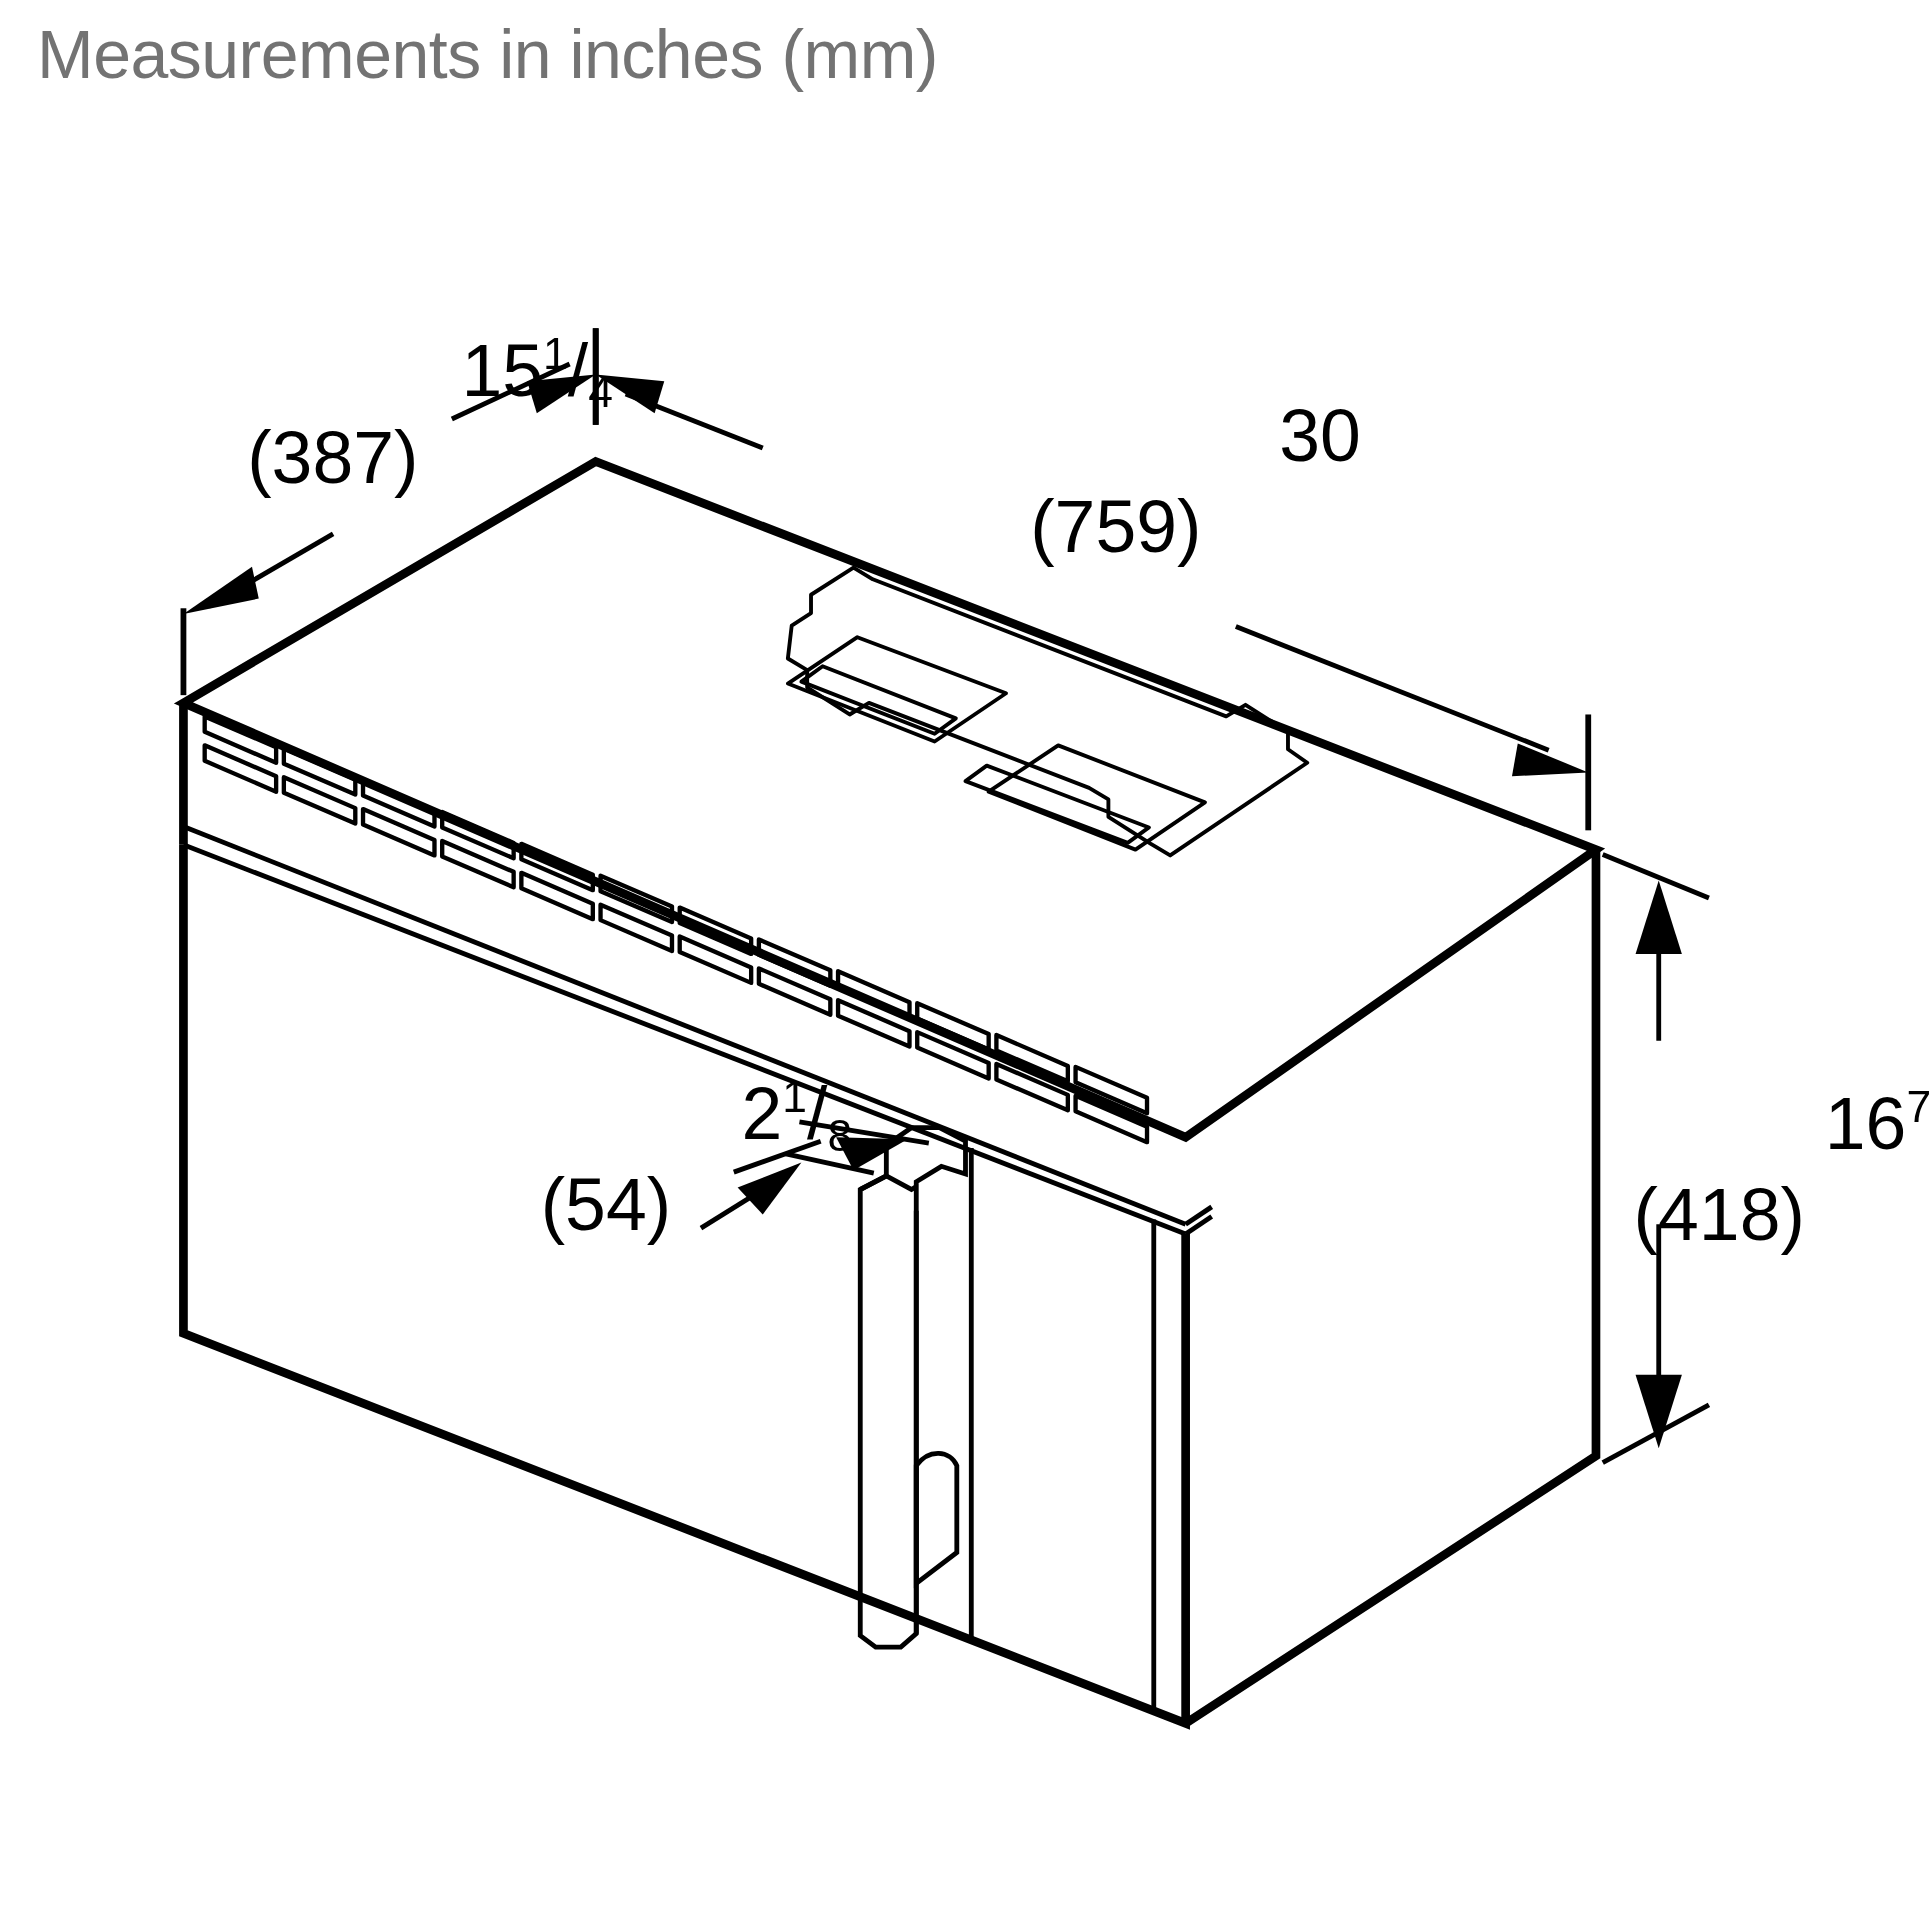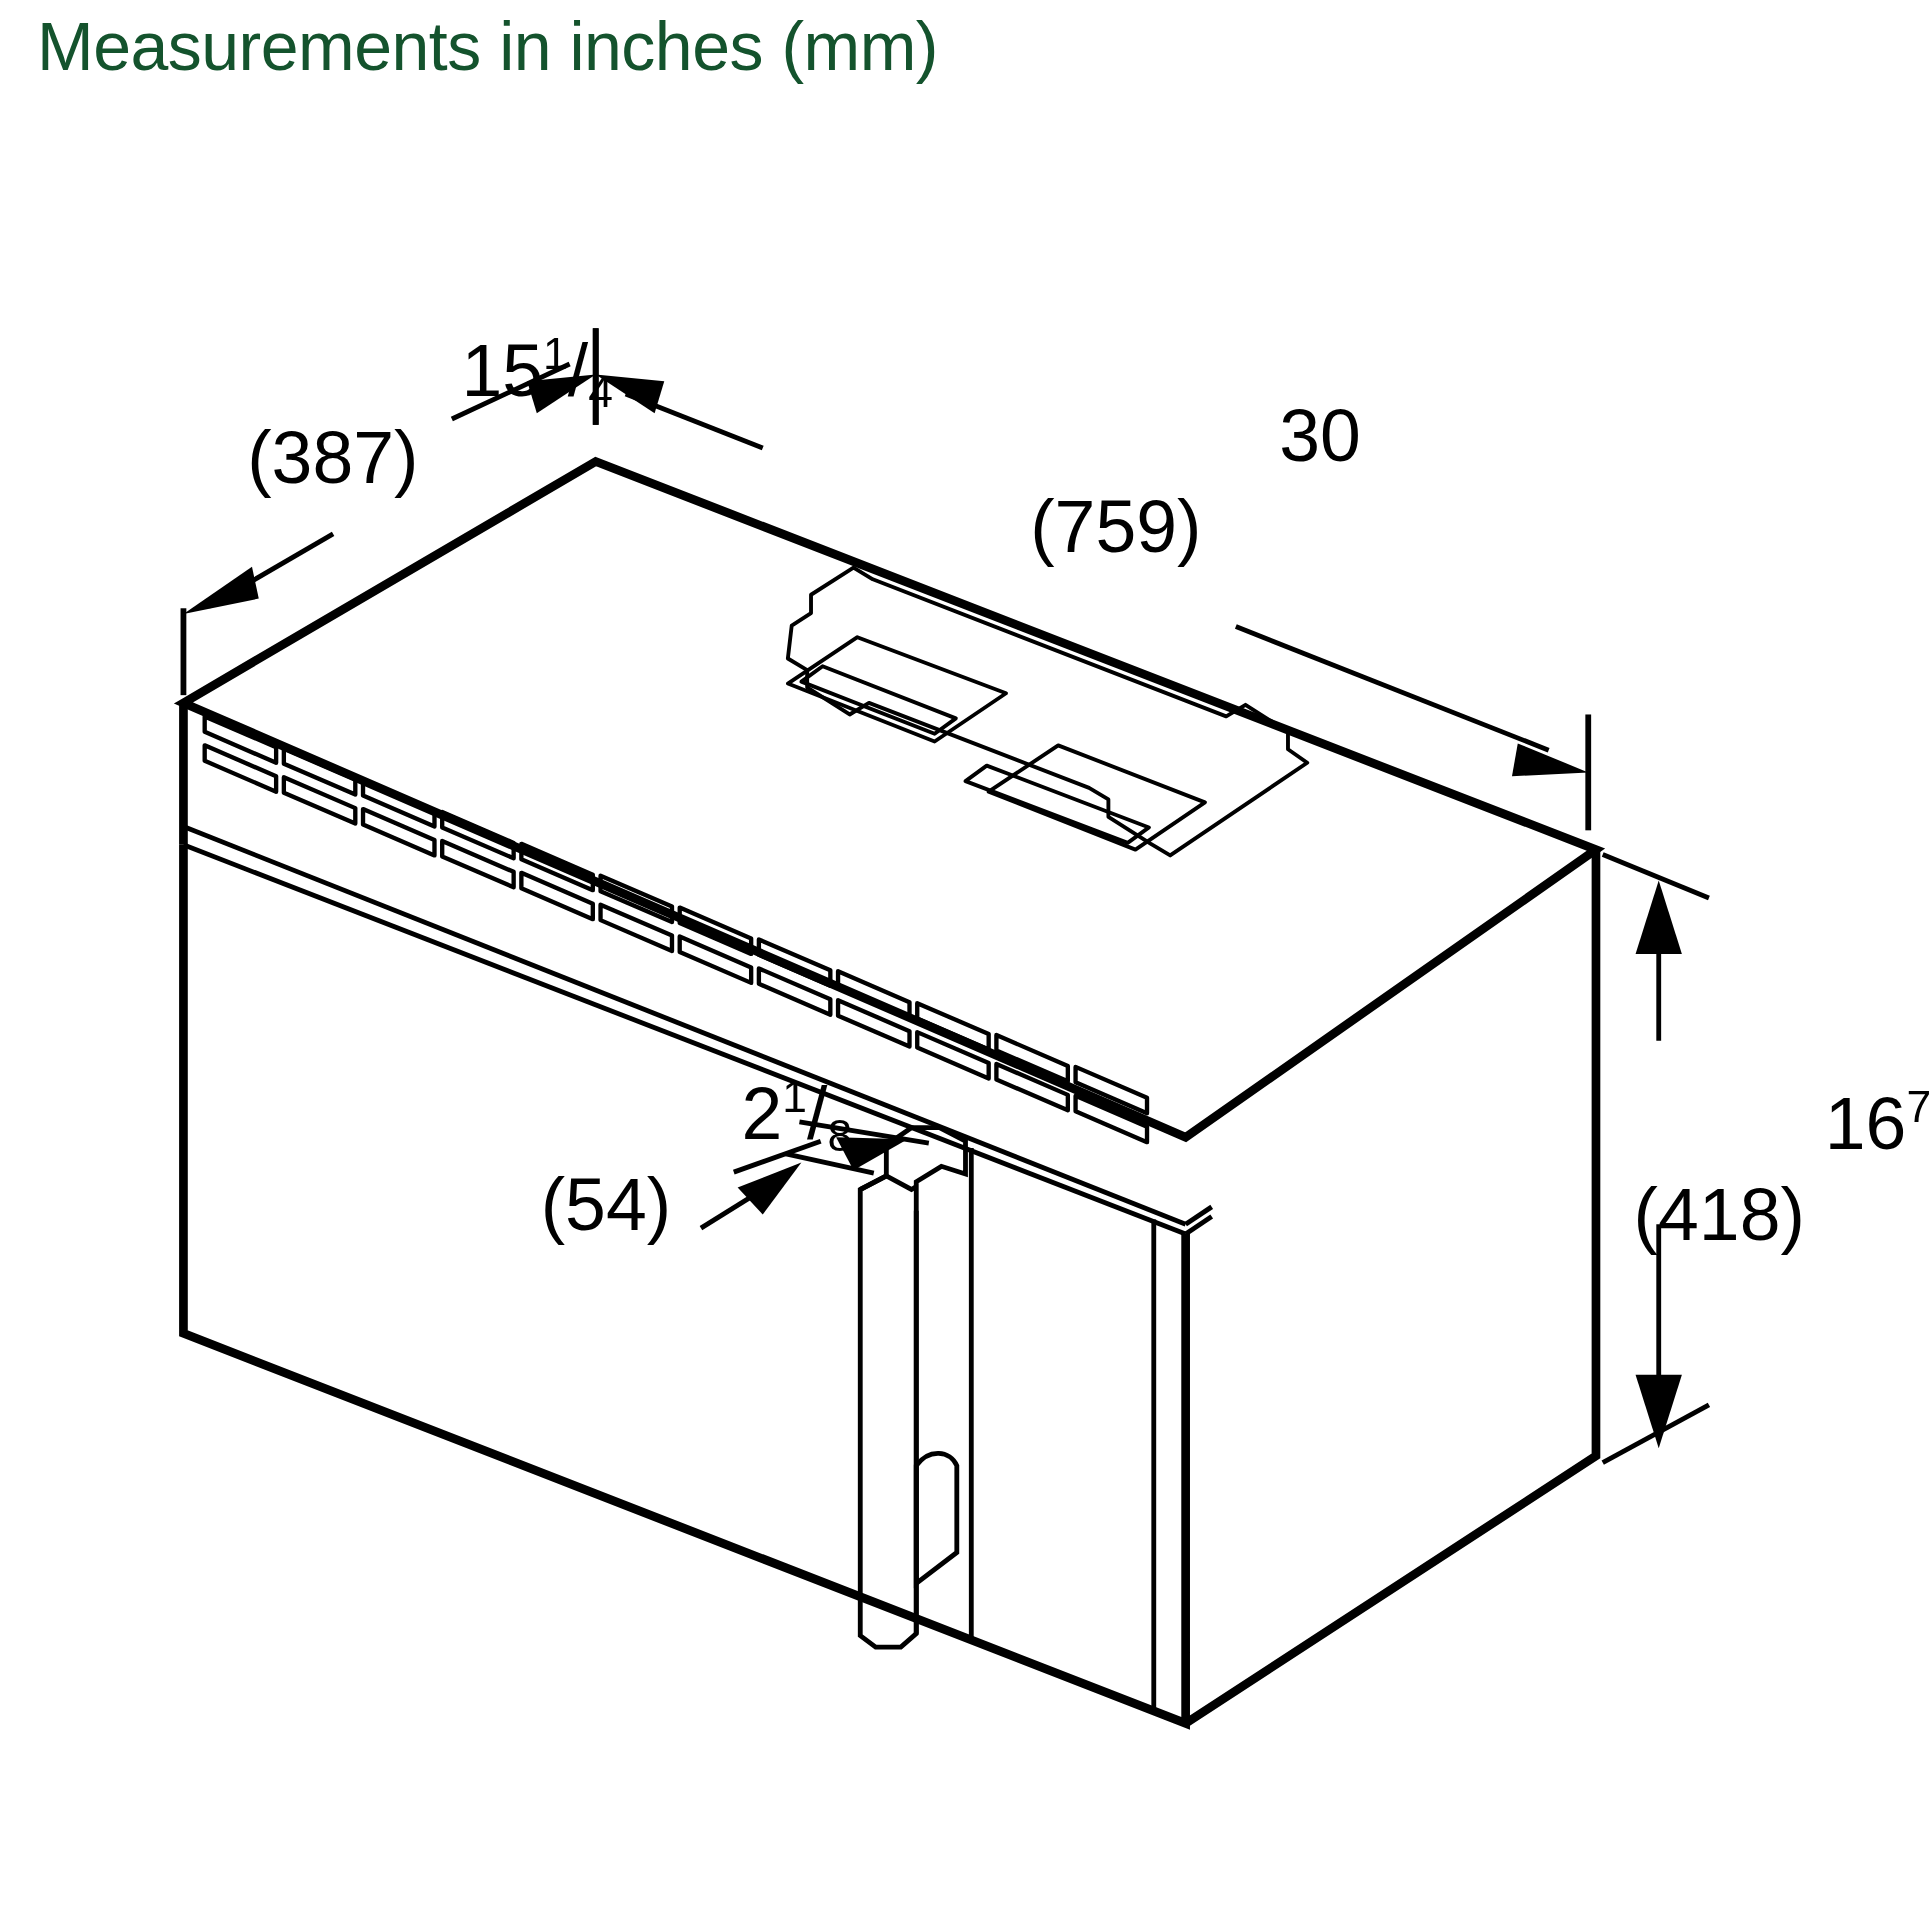--- a/index.html
+++ b/index.html
@@ -17,27 +17,27 @@
   }
   #page {
     position: relative;
     width: 1931px;
     height: 1931px;
     background: #ffffff;
   }
   #title-text {
     position: absolute;
     left: 37px;
-    top: 7px;
+    top: 15px;
     font-family: "Liberation Sans", sans-serif;
     font-size: 68px;
     font-weight: 400;
     letter-spacing: -0.5px;
     white-space: nowrap;
-    color: #14532d;
+    color: #737373;
   }
   #drawing {
     position: absolute;
     left: 0;
     top: 0;
     width: 1931px;
     height: 1931px;
   }
   .outline {
     fill: none;

